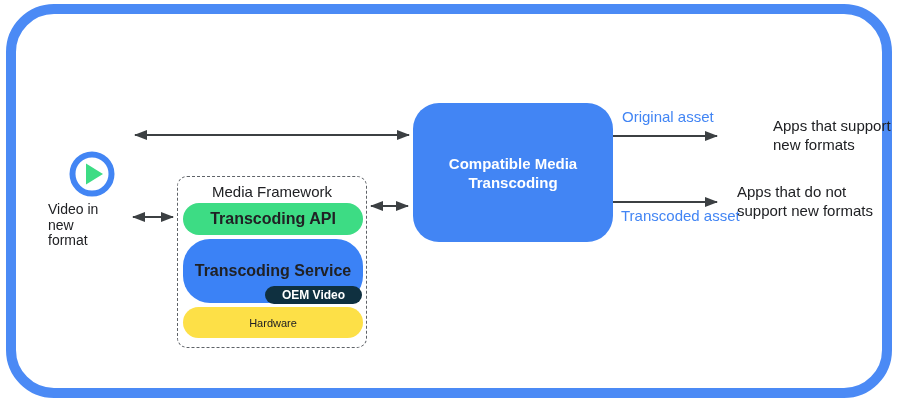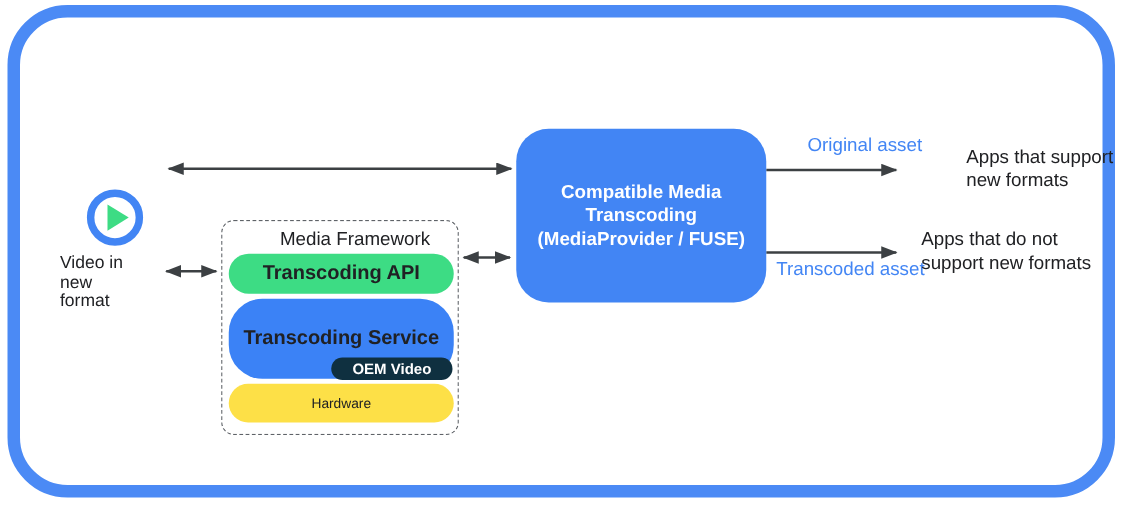--- a/index.html
+++ b/index.html
@@ -18,21 +18,21 @@
   .source-label{
     position:absolute;left:48px;top:202px;width:90px;
     text-align:left;font-size:14px;line-height:15.5px;
   }
   .mf-box{
     position:absolute;left:177px;top:176px;width:190px;height:172px;
     border:1.6px dashed #5f6368;border-radius:10px;box-sizing:border-box;
   }
   .mf-title{
     position:absolute;left:177px;top:183px;width:190px;
-    text-align:center;font-size:15px;margin-left:12px;
+    text-align:center;font-size:15px;
   }
   .pill{
     position:absolute;display:flex;align-items:center;justify-content:center;
     box-sizing:border-box;
   }
   .pill-api{
     left:183px;top:203px;width:180px;height:32px;border-radius:16px;
     background:#3ddc84;font-size:16px;font-weight:bold;
   }
   .pill-service{
@@ -48,21 +48,21 @@
     background:#fde047;font-size:11px;
   }
   .transcoder{
     position:absolute;left:413px;top:103px;width:200px;height:139px;
     background:#4285f4;border-radius:26px;color:#ffffff;
     font-size:15px;font-weight:bold;line-height:19px;
     display:flex;flex-direction:column;align-items:center;justify-content:center;
     text-align:center;
   }
   .asset-label{position:absolute;font-size:15px;color:#4285f4;white-space:nowrap;}
-  .lbl-original{left:646px;top:108px;text-align:right;}
+  .lbl-original{left:622px;top:108px;text-align:right;}
   .lbl-transcoded{left:621px;top:207px;}
   .target{position:absolute;font-size:15px;line-height:19px;}
   .target-1{left:737px;top:116px;width:140px;margin-left:36px;}
   .target-2{left:737px;top:182px;width:148px;}
 </style>
 </head>
 <body>
 
 <div class="canvas">
 
@@ -109,21 +109,20 @@
     <span>OEM Video</span>
   </div>
 
   <div class="pill pill-hw">
     <span>Hardware</span>
   </div>
 
   <div class="transcoder">
     <div>Compatible Media</div>
     <div>Transcoding</div>
-    <div>(MediaProvider / FUSE)</div>
   </div>
 
   <div class="asset-label lbl-original">Original asset</div>
 
   <div class="asset-label lbl-transcoded">Transcoded asset</div>
 
   <div class="target target-1">Apps that support new formats</div>
 
   <div class="target target-2">Apps that do not support new formats</div>
 

